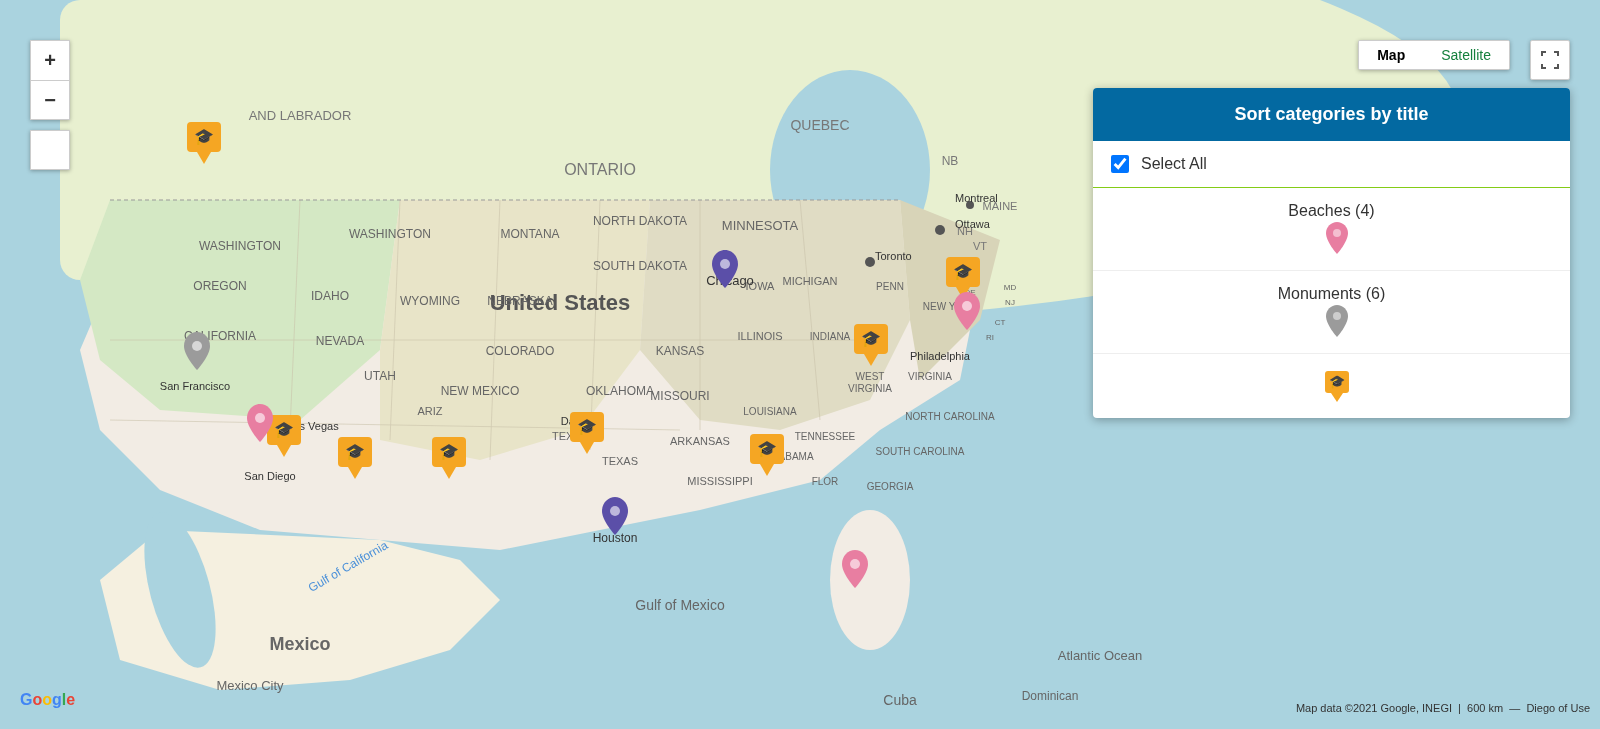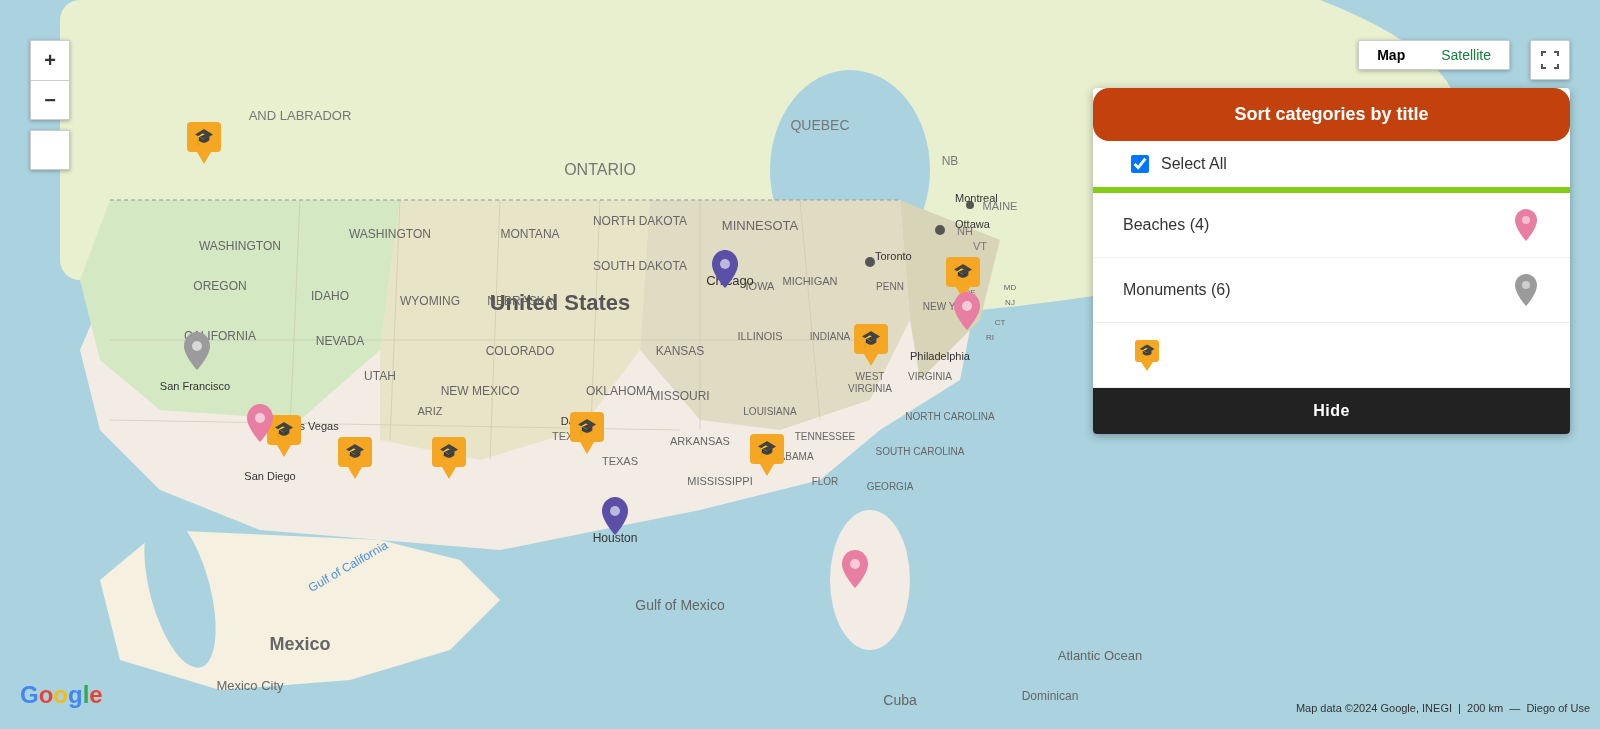--- a/index.html
+++ b/index.html
@@ -114,50 +114,50 @@
       top: 88px;
       right: 30px;
       width: 477px;
       background: white;
       border-radius: 4px;
       box-shadow: 0 2px 10px rgba(0,0,0,0.3);
       z-index: 20;
       overflow: hidden;
     }
     .panel-header {
-      background: #c2410c;
+      background: #0369a1;
       color: white;
       text-align: center;
       padding: 16px;
       font-size: 18px;
       font-weight: bold;
-      border-radius: 16px;
     }
     .select-all-row {
       display: flex;
       align-items: flex-end;
-      padding: 14px 38px;
-      border-bottom: 6px solid #84cc16;
+      padding: 14px 18px;
+      border-bottom: 1px solid #84cc16;
       font-size: 16px;
       color: #333;
     }
     .select-all-row input[type="checkbox"] {
       width: 18px;
       height: 18px;
       margin-right: 12px;
       cursor: pointer;
     }
     .category-row {
       display: flex;
       align-items: center;
       justify-content: space-between;
       padding: 14px 30px;
       border-bottom: 1px solid #eee;
       font-size: 16px;
       color: #333;
+      flex-direction: column;
     }
     .category-row:last-of-type {
       border-bottom: none;
     }
     .category-label {
       flex: 1;
     }
     .pin-icon {
       width: 28px;
       height: 36px;
@@ -178,21 +178,21 @@
       font-weight: bold;
       letter-spacing: 0.5px;
     }
 
     
     .google-logo {
       position: absolute;
       bottom: 20px;
       left: 20px;
       z-index: 10;
-      font-size: 24px;
+      font-size: 16px;
       font-weight: bold;
     }
     .google-logo span:nth-child(1) { color: #4285F4; }
     .google-logo span:nth-child(2) { color: #EA4335; }
     .google-logo span:nth-child(3) { color: #FBBC05; }
     .google-logo span:nth-child(4) { color: #4285F4; }
     .google-logo span:nth-child(5) { color: #34A853; }
     .google-logo span:nth-child(6) { color: #EA4335; }
 
     
@@ -462,28 +462,27 @@
     <div class="category-row">
       <div class="pin-icon">
         <svg width="28" height="34" viewBox="0 0 28 34">
           <rect x="2" y="2" width="24" height="22" rx="3" fill="#f5a623"></rect>
           <polygon points="8,24 20,24 14,33" fill="#f5a623"></polygon>
           <text x="14" y="17" text-anchor="middle" fill="white" font-size="13" font-family="Arial">🎓</text>
         </svg>
       </div>
     </div>
 
-    <div class="hide-btn">Hide</div>
   </div>
 
   <div class="google-logo">
     <span>G</span><span>o</span><span>o</span><span>g</span><span>l</span><span>e</span>
   </div>
 
   <div class="map-attribution">
-    <span>Map data ©2024 Google, INEGI</span>
+    <span>Map data ©2021 Google, INEGI</span>
     &nbsp;|&nbsp;
-    <span>200 km</span>
+    <span>600 km</span>
     &nbsp;—&nbsp;
     <span>Diego of Use</span>
   </div>
 
 </div>
 
 </body></html>

